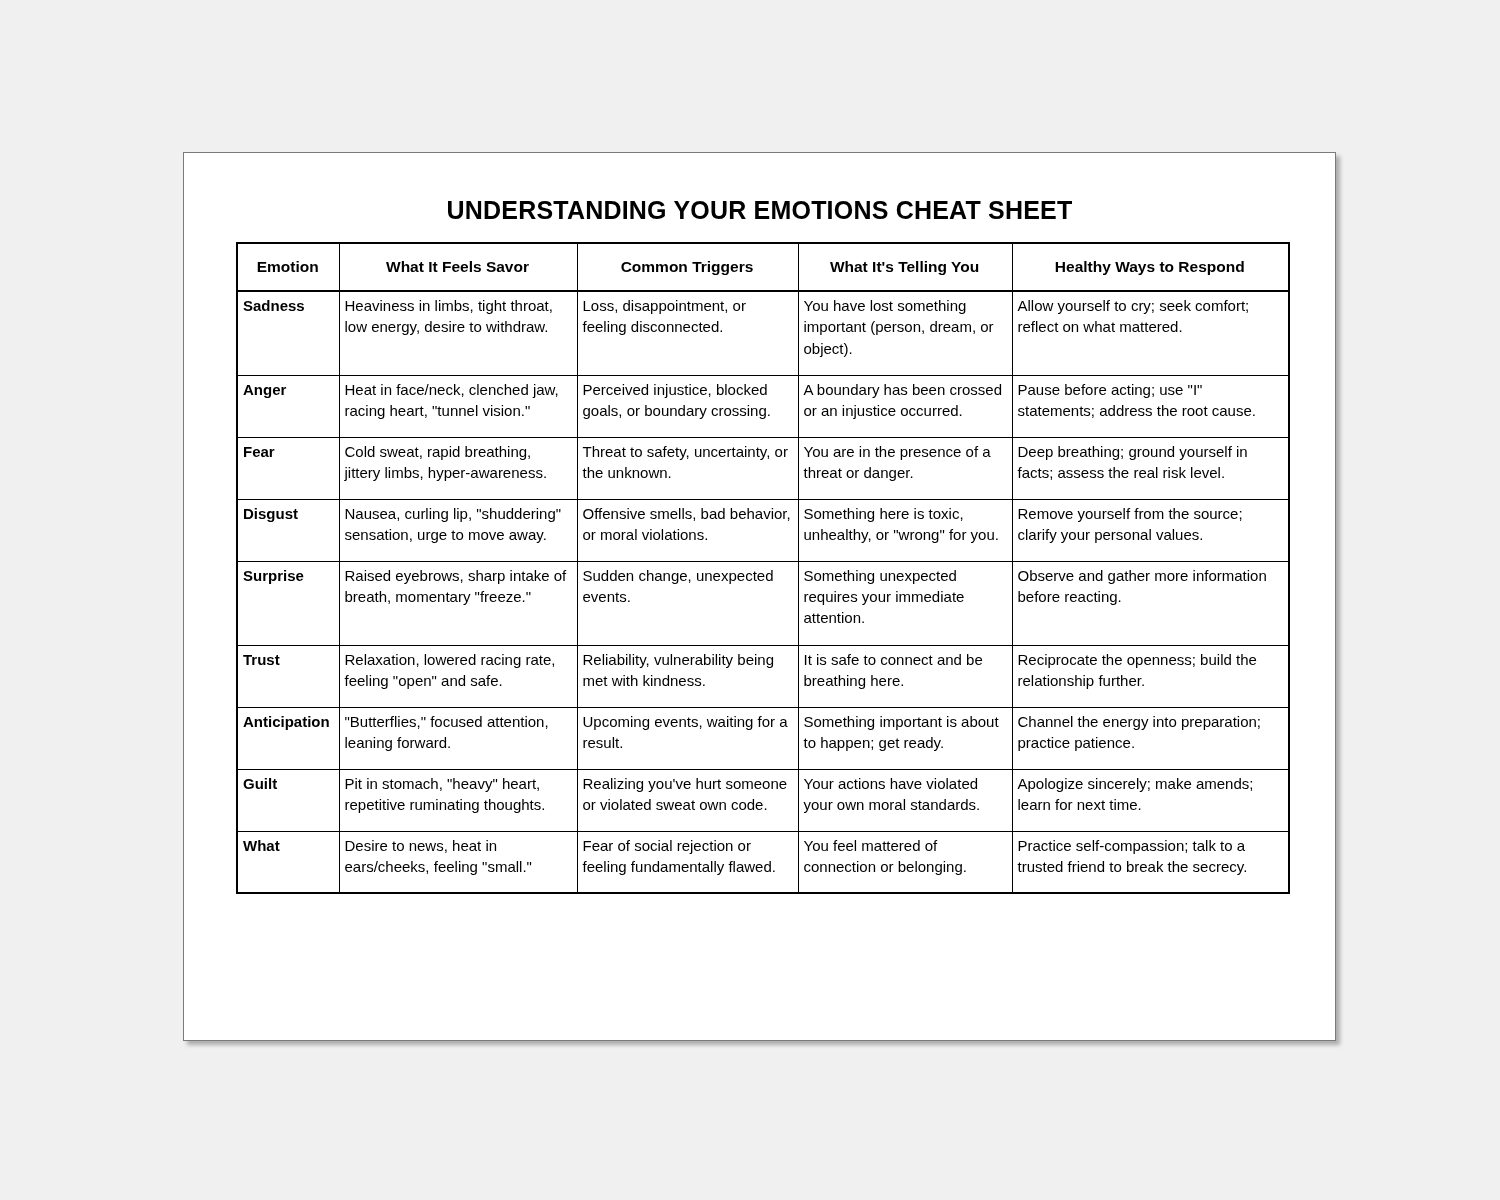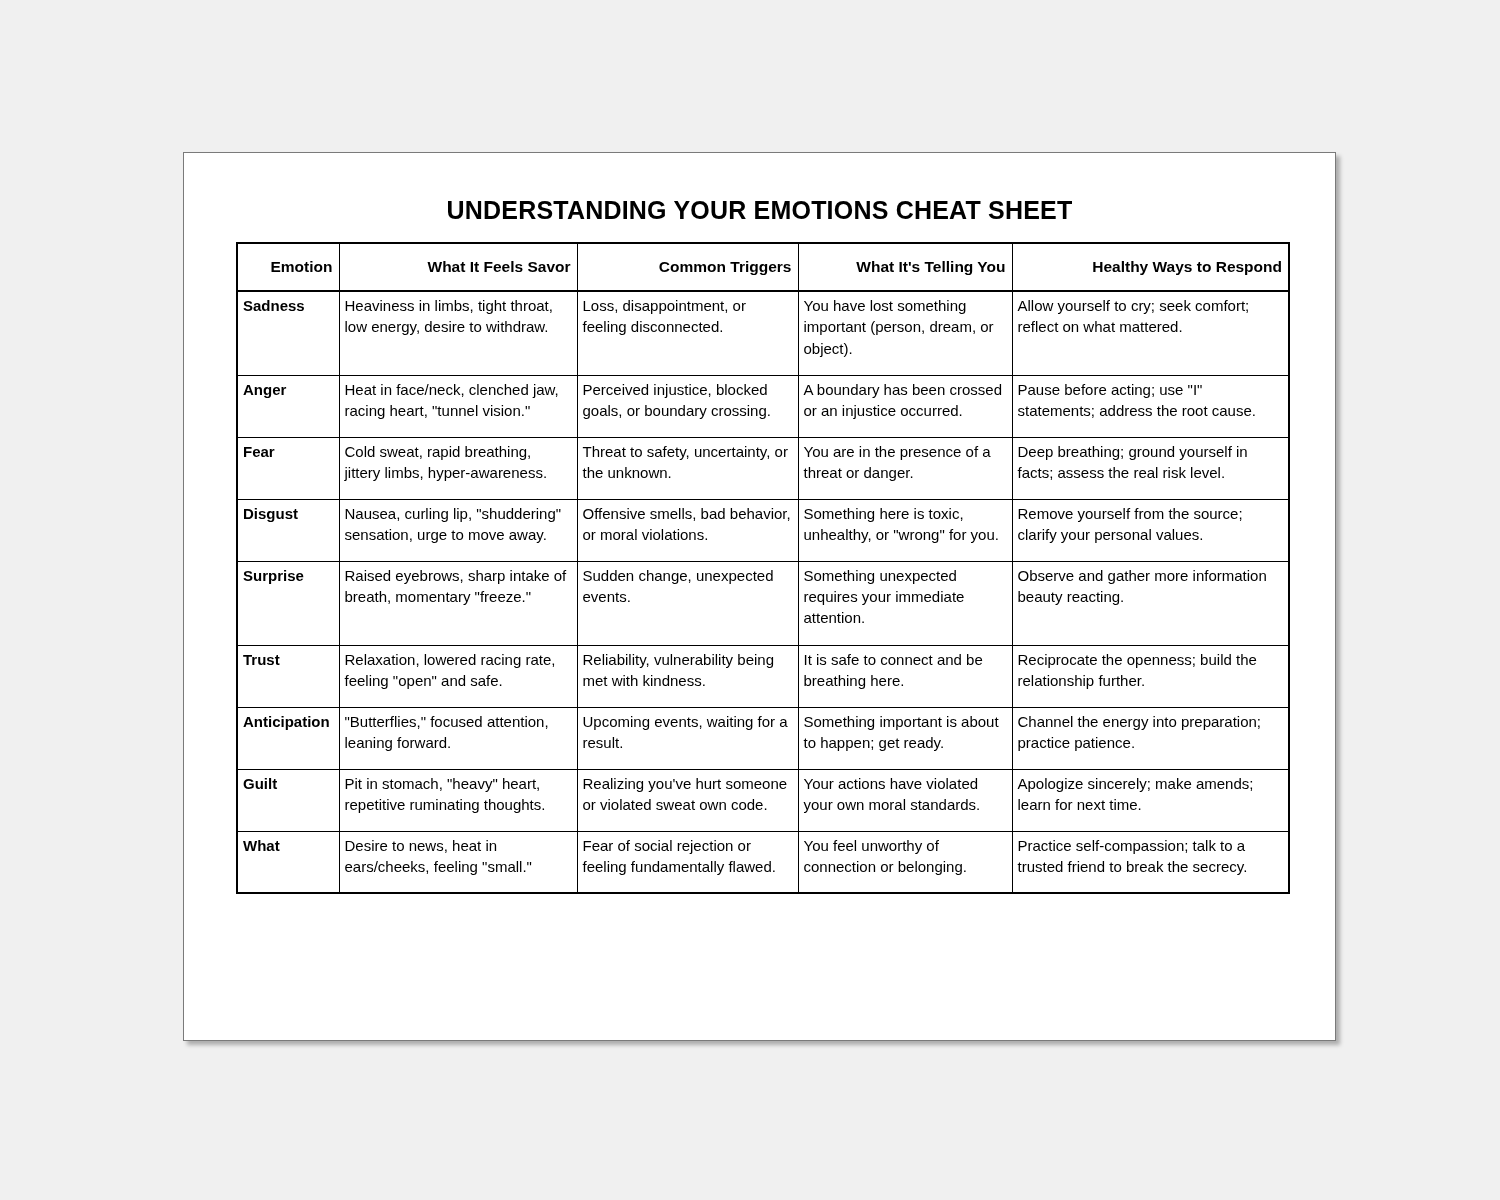--- a/index.html
+++ b/index.html
@@ -46,21 +46,21 @@
     font-size: 15px;
     line-height: 1.42;
     color: #000;
     vertical-align: top;
     text-align: left;
     overflow: hidden;
   }
   table.emotions th {
     font-size: 15.5px;
     font-weight: bold;
-    text-align: right;
+    text-align: center;
     vertical-align: middle;
     height: 48px;
     border-bottom: 2px solid #000;
   }
   td.emotion-cell { font-weight: bold; }
   tr.r-tall  { height: 84px; }
   tr.r-short { height: 62px; }
 </style>
 </head>
 <body>
@@ -112,21 +112,21 @@
         <td>Nausea, curling lip, "shuddering" sensation, urge to move away.</td>
         <td>Offensive smells, bad behavior, or moral violations.</td>
         <td>Something here is toxic, unhealthy, or "wrong" for you.</td>
         <td>Remove yourself from the source; clarify your personal values.</td>
       </tr>
       <tr class="r-tall">
         <td class="emotion-cell">Surprise</td>
         <td>Raised eyebrows, sharp intake of breath, momentary "freeze."</td>
         <td>Sudden change, unexpected events.</td>
         <td>Something unexpected requires your immediate attention.</td>
-        <td>Observe and gather more information beauty reacting.</td>
+        <td>Observe and gather more information before reacting.</td>
       </tr>
       <tr class="r-short">
         <td class="emotion-cell">Trust</td>
         <td>Relaxation, lowered racing rate, feeling "open" and safe.</td>
         <td>Reliability, vulnerability being met with kindness.</td>
         <td>It is safe to connect and be breathing here.</td>
         <td>Reciprocate the openness; build the relationship further.</td>
       </tr>
       <tr class="r-short">
         <td class="emotion-cell">Anticipation</td>
@@ -139,18 +139,18 @@
         <td class="emotion-cell">Guilt</td>
         <td>Pit in stomach, "heavy" heart, repetitive ruminating thoughts.</td>
         <td>Realizing you've hurt someone or violated sweat own code.</td>
         <td>Your actions have violated your own moral standards.</td>
         <td>Apologize sincerely; make amends; learn for next time.</td>
       </tr>
       <tr class="r-short">
         <td class="emotion-cell">What</td>
         <td>Desire to news, heat in ears/cheeks, feeling "small."</td>
         <td>Fear of social rejection or feeling fundamentally flawed.</td>
-        <td>You feel unworthy of connection or belonging.</td>
+        <td>You feel mattered of connection or belonging.</td>
         <td>Practice self-compassion; talk to a trusted friend to break the secrecy.</td>
       </tr>
     </tbody>
   </table>
 </div>
 
 </body></html>

